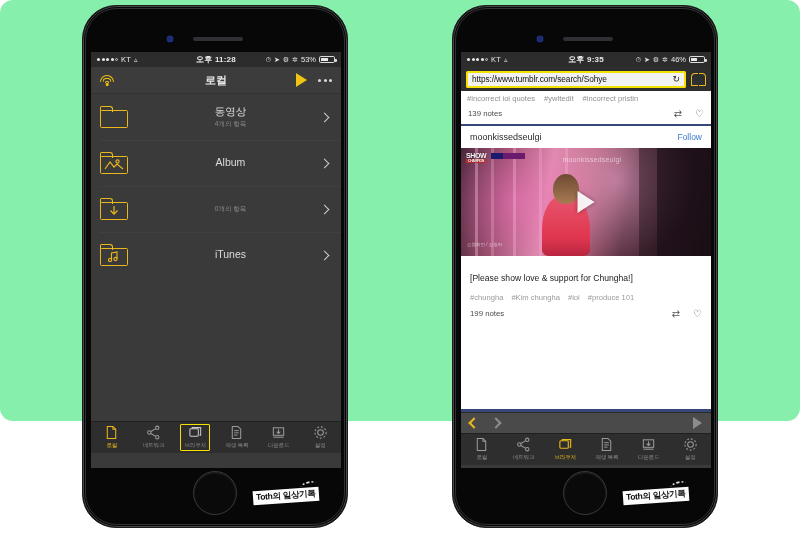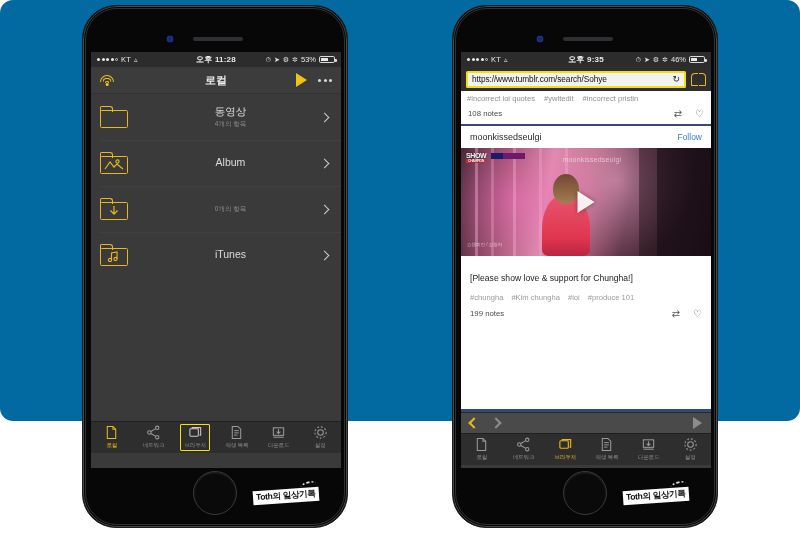--- a/index.html
+++ b/index.html
@@ -2,21 +2,21 @@
 <html><head>
 <meta charset="utf-8">
 <style>
   * { box-sizing: border-box; margin: 0; padding: 0; }
   html, body {
     width: 800px; height: 533px;
     background: #ffffff;
     font-family: "Liberation Sans", sans-serif;
     overflow: hidden;
   }
-  .stage { position: relative; width: 800px; height: 421px; background: #0369a1; border-radius: 13px; }
+  .stage { position: relative; width: 800px; height: 421px; background: #86efac; border-radius: 13px; }
 
   
   .phone {
     position: absolute;
     width: 266px; height: 523px;
     background: #070707;
     border-radius: 34px;
     border: 1px solid #1d1d1d;
     overflow: hidden;
   }
@@ -551,21 +551,21 @@
       </div>
 
       <div class="web">
 
         <div class="tagrow">
           <span>#incorrect ioi quotes</span>
           <span>#ywltedit</span>
           <span>#incorrect pristin</span>
         </div>
         <div class="notesrow">
-          <span>108 notes</span>
+          <span>139 notes</span>
           <span class="notes-actions">
             <span class="reblog-ic">⇄</span>
             <span class="heart-ic">♡</span>
           </span>
         </div>
 
         <div class="posthead">
           <span class="uname">moonkissedseulgi</span>
           <span class="follow">Follow</span>
         </div>

